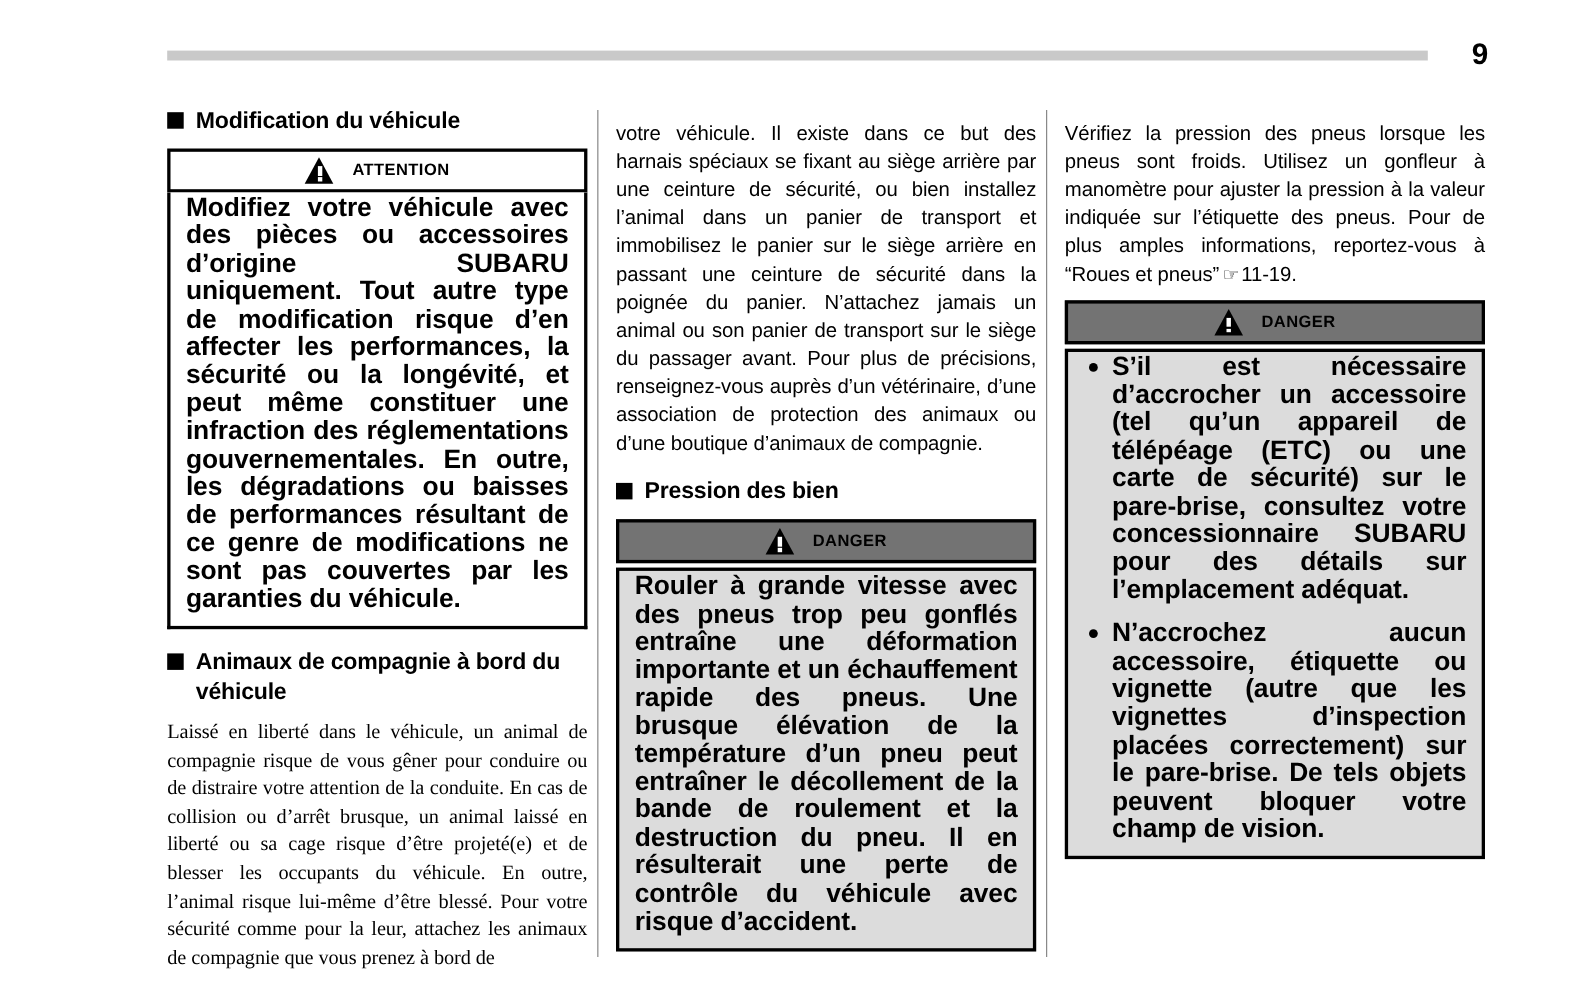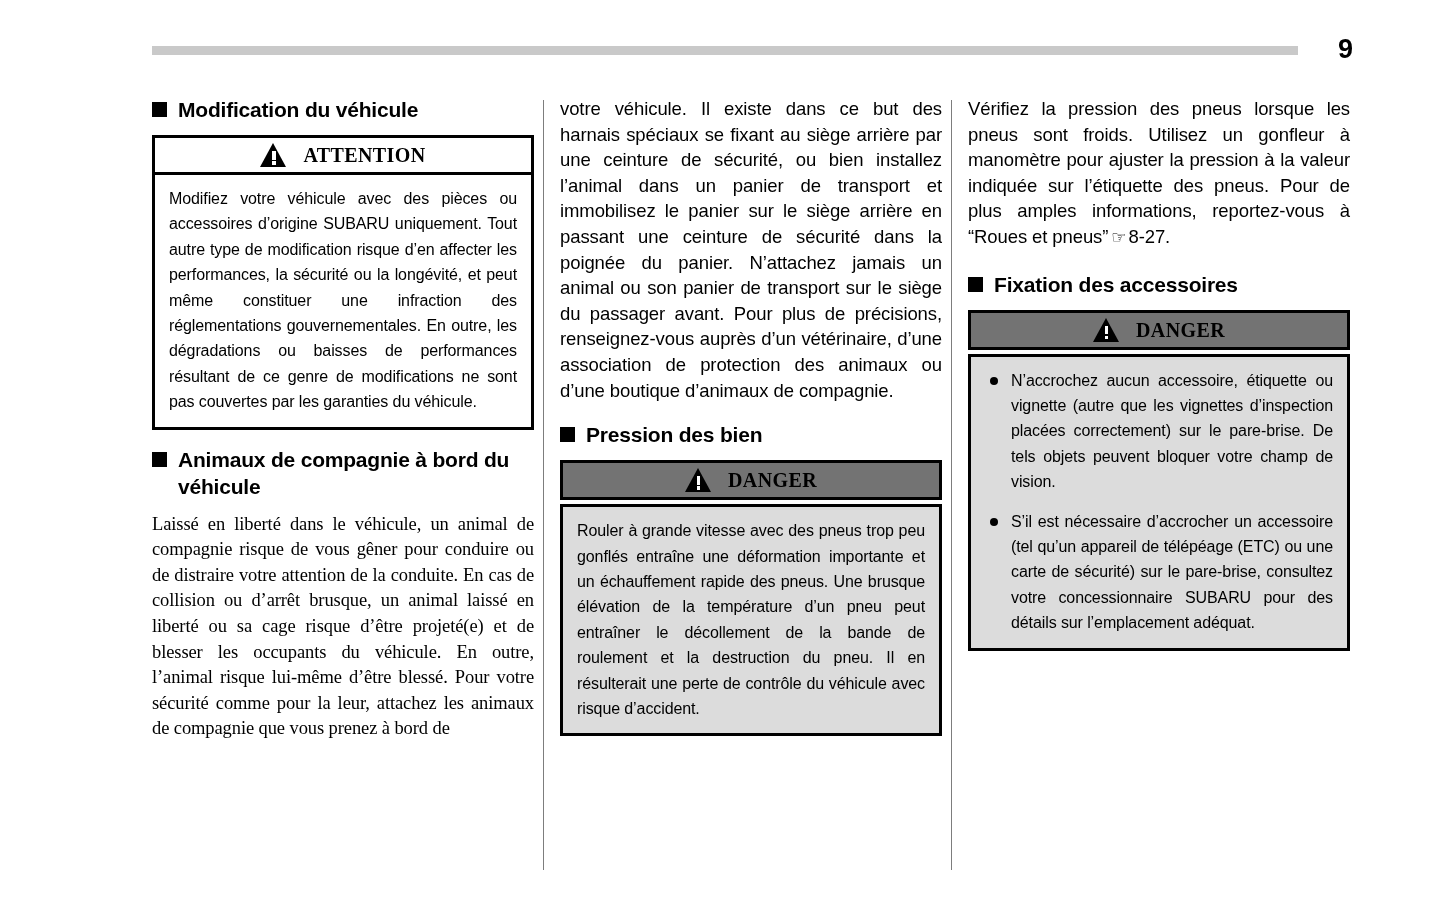--- a/index.html
+++ b/index.html
@@ -87,21 +87,21 @@
     margin-top: 6px;
     margin-right: 11px;
   }
   .heading-text { flex: 1 1 auto; }
 
   
   .body-text {
     font-size: 18.5px;
     line-height: 25.6px;
     text-align: justify;
-    margin: 0 0 10px 0;
+    margin: 12px 0 10px 0;
     letter-spacing: -0.1px;
   }
   .body-text:last-child { margin-bottom: 0; font-family: Liberation Serif, serif; }
 
   .ref-symbol {
     font-size: 17px;
     padding: 0 2px 0 3px;
   }
 
   
@@ -113,26 +113,25 @@
     display: flex;
     align-items: center;
     justify-content: center;
     box-sizing: content-box;
     padding: 1px 0;
   }
   .warn-header.plain { background: #ffffff; }
   .warn-header.shaded { background: #737373; }
 
   .warn-title {
-    font-size: 20px;
+    font-size: 15px;
     font-weight: bold;
     letter-spacing: 0.4px;
     margin-left: 16px;
     line-height: 24px;
-    font-family: Liberation Serif, serif;
   }
 
   .tri-icon {
     position: relative;
     width: 27px;
     height: 24px;
     flex: 0 0 auto;
   }
   .tri-icon .tri-shape {
     position: absolute;
@@ -155,23 +154,23 @@
     left: 11.6px;
     top: 18px;
     width: 3.8px;
     height: 3.6px;
     background: #ffffff;
   }
 
   .warn-body {
     border: 3px solid #000000;
     border-top: none;
-    padding: 11px 14px 12px 14px;
-    font-size: 16px;
-    font-weight: normal;
+    padding: 1px 14px 12px 14px;
+    font-size: 24px;
+    font-weight: bold;
     line-height: 25.4px;
     text-align: justify;
     letter-spacing: -0.1px;
   }
   .warn-body.plain { background: #ffffff; }
   .warn-body.shaded { background: #dcdcdc; }
   .warn-body.spaced { margin-top: 4px; border-top: 3px solid #000000; }
 
   .warn-list {
     list-style: none;
@@ -254,45 +253,41 @@
         <span class="warn-title">DANGER</span>
       </div>
       <div class="warn-body shaded spaced">Rouler à grande vitesse avec des pneus trop peu gonflés entraîne une déformation importante et un échauffement rapide des pneus. Une brusque élévation de la température d’un pneu peut entraîner le décollement de la bande de roulement et la destruction du pneu. Il en résulterait une perte de contrôle du véhicule avec risque d’accident.</div>
     </div>
 
 
   </div>
 
   <div class="col col-3">
 
-    <p class="body-text"><span>Vérifiez la pression des pneus lorsque les pneus sont froids. Utilisez un gonfleur à manomètre pour ajuster la pression à la valeur indiquée sur l’étiquette des pneus. Pour de plus amples informations, reportez-vous à “Roues et pneus”</span><span class="ref-symbol">☞</span><span>8-27.</span></p>
-
-    <h2 class="section-heading" style="margin-top:20px;">
-      <span class="heading-bullet"></span>
-      <span class="heading-text">Fixation des accessoires</span>
-    </h2>
+    <p class="body-text"><span>Vérifiez la pression des pneus lorsque les pneus sont froids. Utilisez un gonfleur à manomètre pour ajuster la pression à la valeur indiquée sur l’étiquette des pneus. Pour de plus amples informations, reportez-vous à “Roues et pneus”</span><span class="ref-symbol">☞</span><span>11-19.</span></p>
+
 
     <div class="warn-block">
       <div class="warn-header shaded">
         <span class="tri-icon">
           <span class="tri-shape"></span>
           <span class="bang-stem"></span>
           <span class="bang-dot"></span>
         </span>
         <span class="warn-title">DANGER</span>
       </div>
       <div class="warn-body shaded spaced">
         <ul class="warn-list">
           <li>
             <span class="li-dot"></span>
-            <span>N’accrochez aucun accessoire, étiquette ou vignette (autre que les vignettes d’inspection placées correctement) sur le pare-brise. De tels objets peuvent bloquer votre champ de vision.</span>
+            <span>S’il est nécessaire d’accrocher un accessoire (tel qu’un appareil de télépéage (ETC) ou une carte de sécurité) sur le pare-brise, consultez votre concessionnaire SUBARU pour des détails sur l’emplacement adéquat.</span>
           </li>
           <li>
             <span class="li-dot"></span>
-            <span>S’il est nécessaire d’accrocher un accessoire (tel qu’un appareil de télépéage (ETC) ou une carte de sécurité) sur le pare-brise, consultez votre concessionnaire SUBARU pour des détails sur l’emplacement adéquat.</span>
+            <span>N’accrochez aucun accessoire, étiquette ou vignette (autre que les vignettes d’inspection placées correctement) sur le pare-brise. De tels objets peuvent bloquer votre champ de vision.</span>
           </li>
         </ul>
       </div>
     </div>
 
   </div>
 
 </div>
 
 </body></html>

